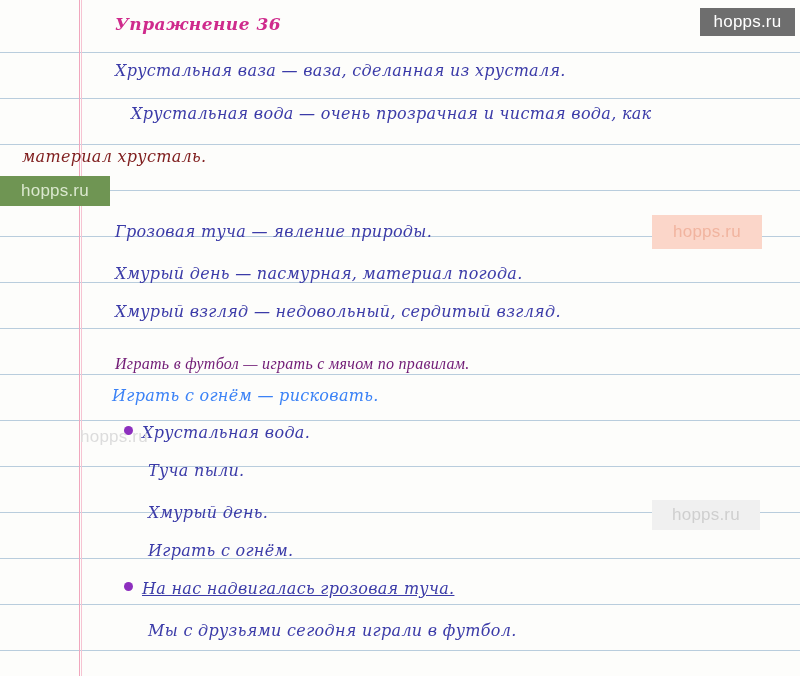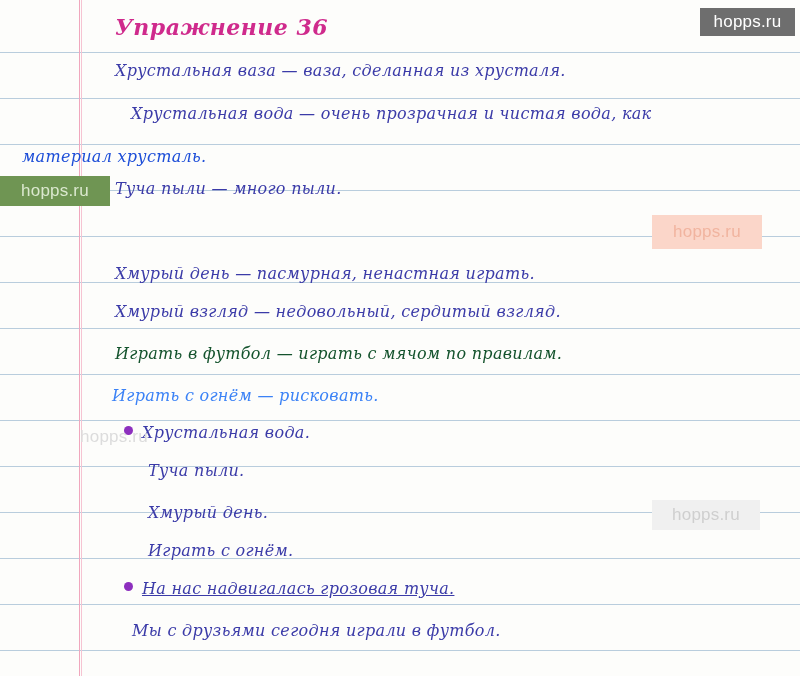--- a/index.html
+++ b/index.html
@@ -64,21 +64,21 @@
     font-size: 16px;
     color: #3b3ba8;
     letter-spacing: 0.3px;
     white-space: pre;
   }
 
   .title {
     position: absolute;
     left: 115px;
     top: 14px;
-    font-size: 22px;
+    font-size: 17px;
     color: #cf2a8c;
     font-style: italic;
     font-weight: bold;
     letter-spacing: 0.5px;
   }
 
   .line {
     position: absolute;
     line-height: 26px;
   }
@@ -149,34 +149,34 @@
 
   <div class="rules"></div>
   <div class="margin-line"></div>
   <div class="margin-line second"></div>
 
   <div class="content">
     <div class="title hand">Упражнение 36</div>
 
   <div class="line hand" style="left: 115px; top: 58px; color: rgb(59, 59, 168);">Хрустальная ваза — ваза, сделанная из хрусталя.</div>
       <div class="line hand" style="left: 115px; top: 101px; color: rgb(59, 59, 168); margin-left: 16px;">Хрустальная вода — очень прозрачная и чистая вода, как</div>
-      <div class="line hand" style="left: 22px; top: 144px; color: #1d4ed8;">материал хрусталь.</div>
-      <div class="line hand" style="left: 115px; top: 176px; color: rgb(59, 59, 168);">Туча пыли — много пыли.</div>
-      <div class="line hand" style="left: 115px; top: 261px; color: rgb(59, 59, 168);">Хмурый день — пасмурная, ненастная играть.</div>
+      <div class="line hand" style="left: 22px; top: 144px; color: #7f1d1d;">материал хрусталь.</div>
+      <div class="line hand" style="left: 115px; top: 219px; color: rgb(59, 59, 168);">Грозовая туча — явление природы.</div>
+      <div class="line hand" style="left: 115px; top: 261px; color: rgb(59, 59, 168);">Хмурый день — пасмурная, материал погода.</div>
       <div class="line hand" style="left: 115px; top: 299px; color: rgb(59, 59, 168);">Хмурый взгляд — недовольный, сердитый взгляд.</div>
-      <div class="line hand" style="left: 115px; top: 341px; color: #14532d;">Играть в футбол — играть с мячом по правилам.</div>
+      <div class="line hand" style="left: 115px; top: 351px; color: #701a75; font-family: Liberation Serif, serif;">Играть в футбол — играть с мячом по правилам.</div>
       <div class="line hand" style="left: 112px; top: 383px; color: #3b82f6;">Играть с огнём — рисковать.</div>
       <div class="bullet" style="left: 124px; top: 426px; background: rgb(141, 47, 190);"></div>
       <div class="line hand" style="left: 142px; top: 420px; color: rgb(59, 59, 168);">Хрустальная вода.</div>
       <div class="line hand" style="left: 148px; top: 458px; color: rgb(59, 59, 168);">Туча пыли.</div>
       <div class="line hand" style="left: 148px; top: 500px; color: rgb(59, 59, 168);">Хмурый день.</div>
       <div class="line hand" style="left: 148px; top: 538px; color: rgb(59, 59, 168);">Играть с огнём.</div>
       <div class="bullet" style="left: 124px; top: 582px; background: rgb(141, 47, 190);"></div>
       <div class="line hand" style="left: 142px; top: 576px; color: rgb(59, 59, 168); text-decoration: underline;">На нас надвигалась грозовая туча.</div>
-      <div class="line hand" style="left: 132px; top: 618px; color: rgb(59, 59, 168);">Мы с друзьями сегодня играли в футбол.</div>
+      <div class="line hand" style="left: 148px; top: 618px; color: rgb(59, 59, 168);">Мы с друзьями сегодня играли в футбол.</div>
     </div>
 
   <div class="wm wm-top">hopps.ru</div>
   <div class="wm wm-green">hopps.ru</div>
   <div class="wm wm-pink">hopps.ru</div>
   <div class="wm wm-grey-left">hopps.ru</div>
   <div class="wm wm-grey-right">hopps.ru</div>
 
 </div>
 

